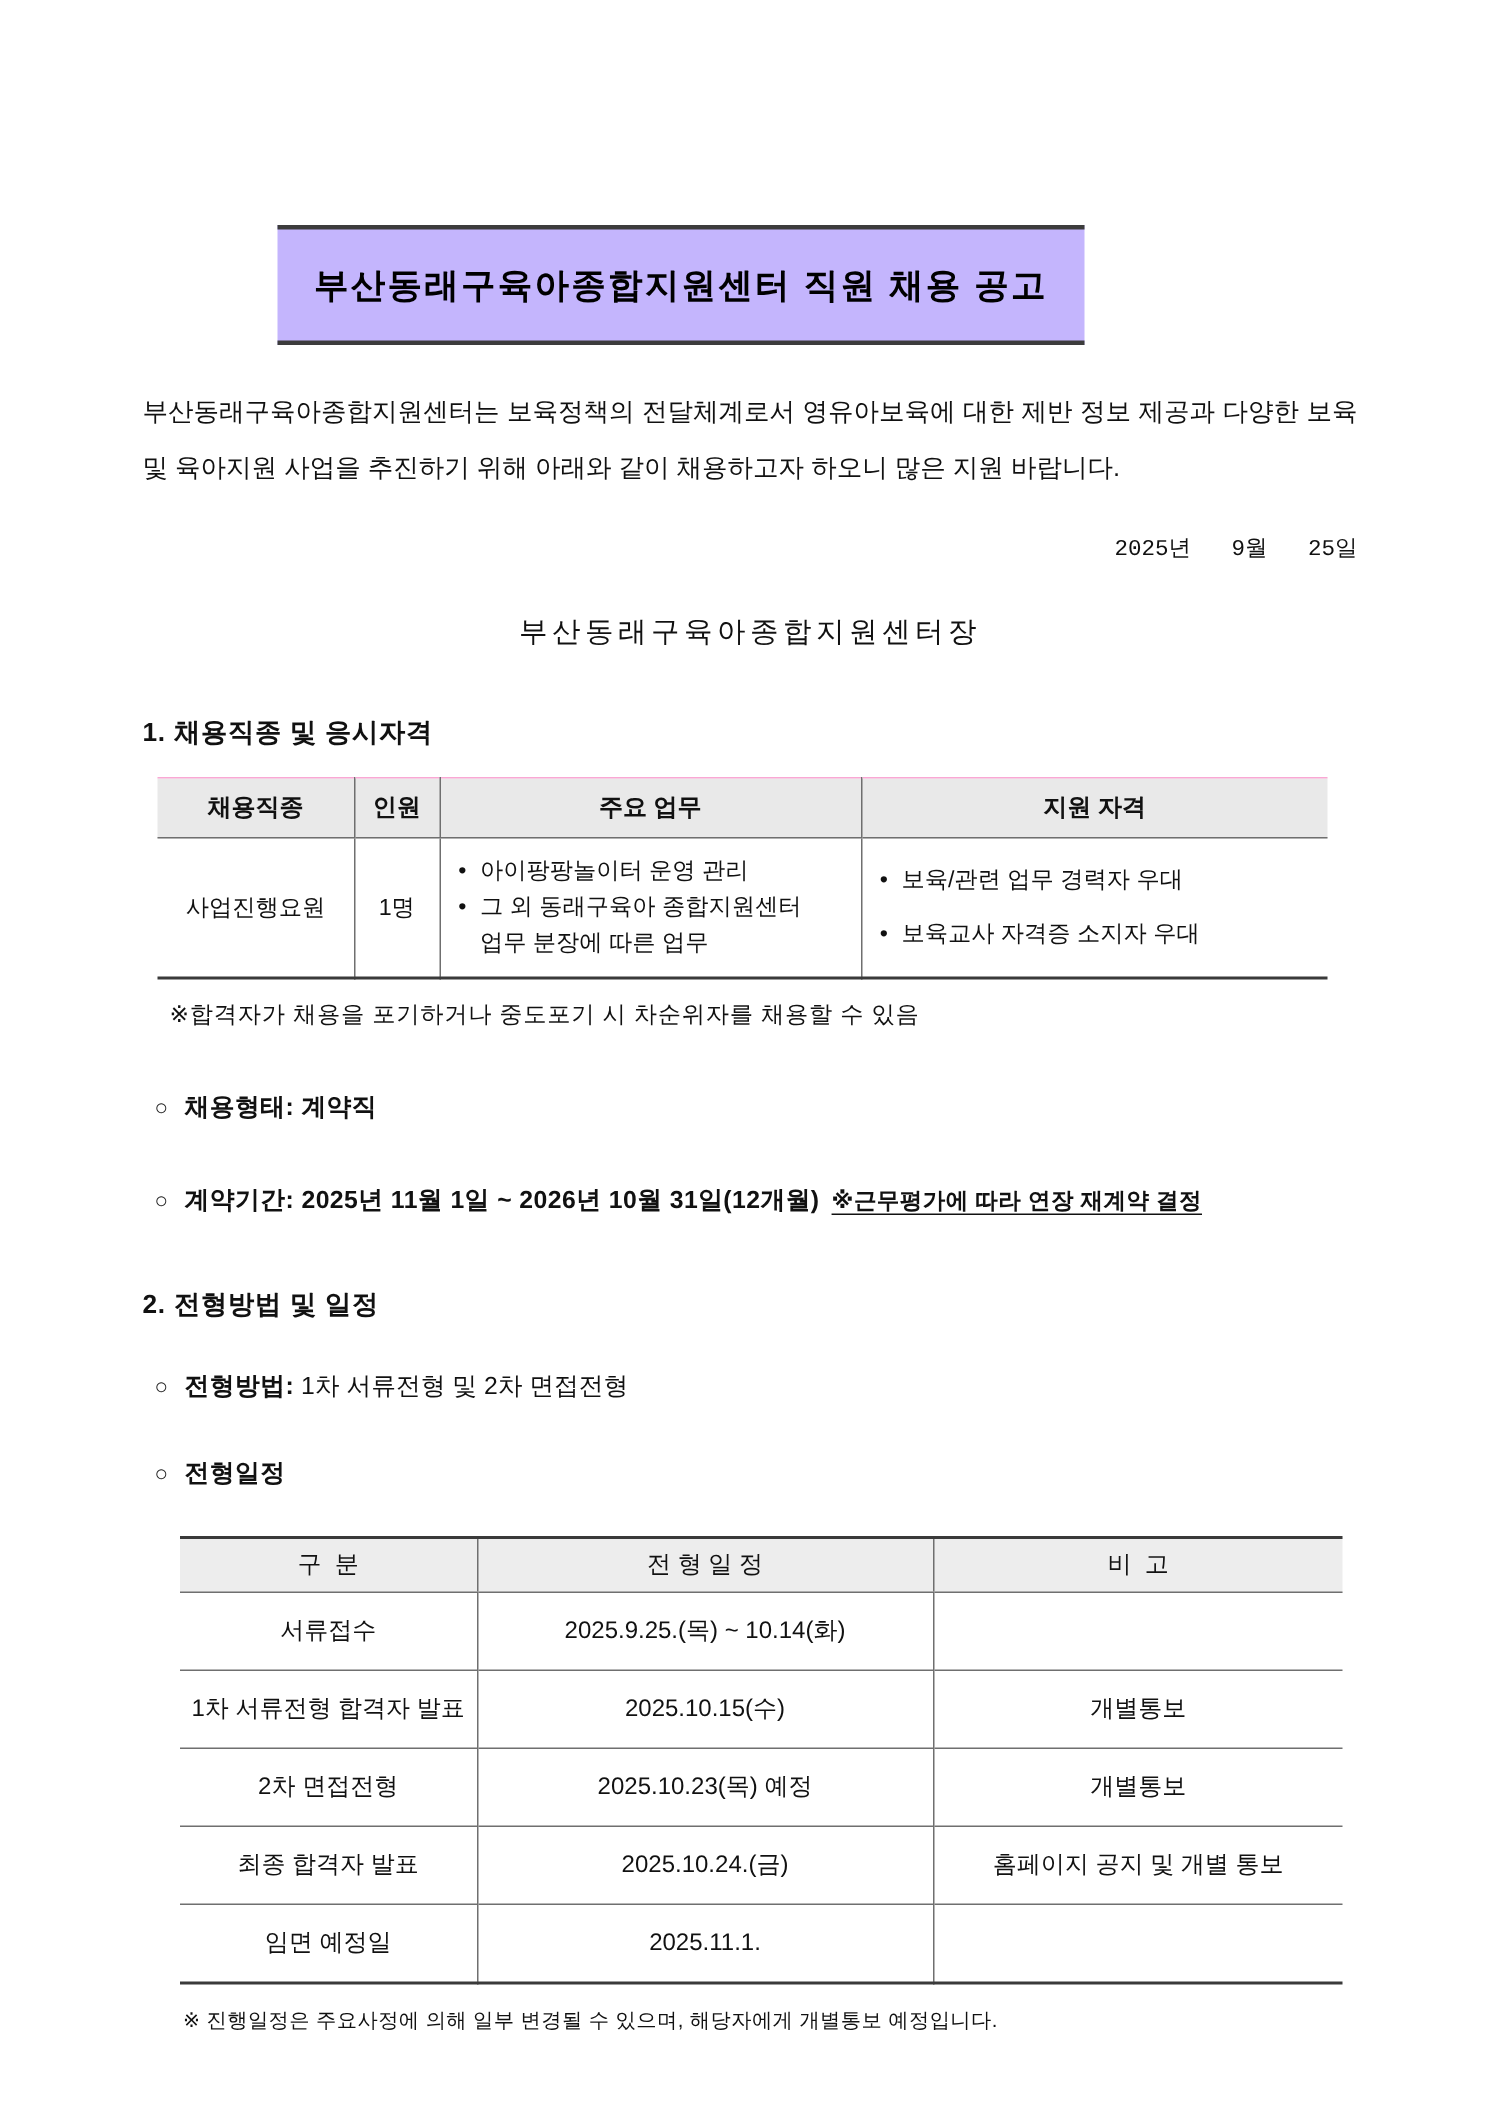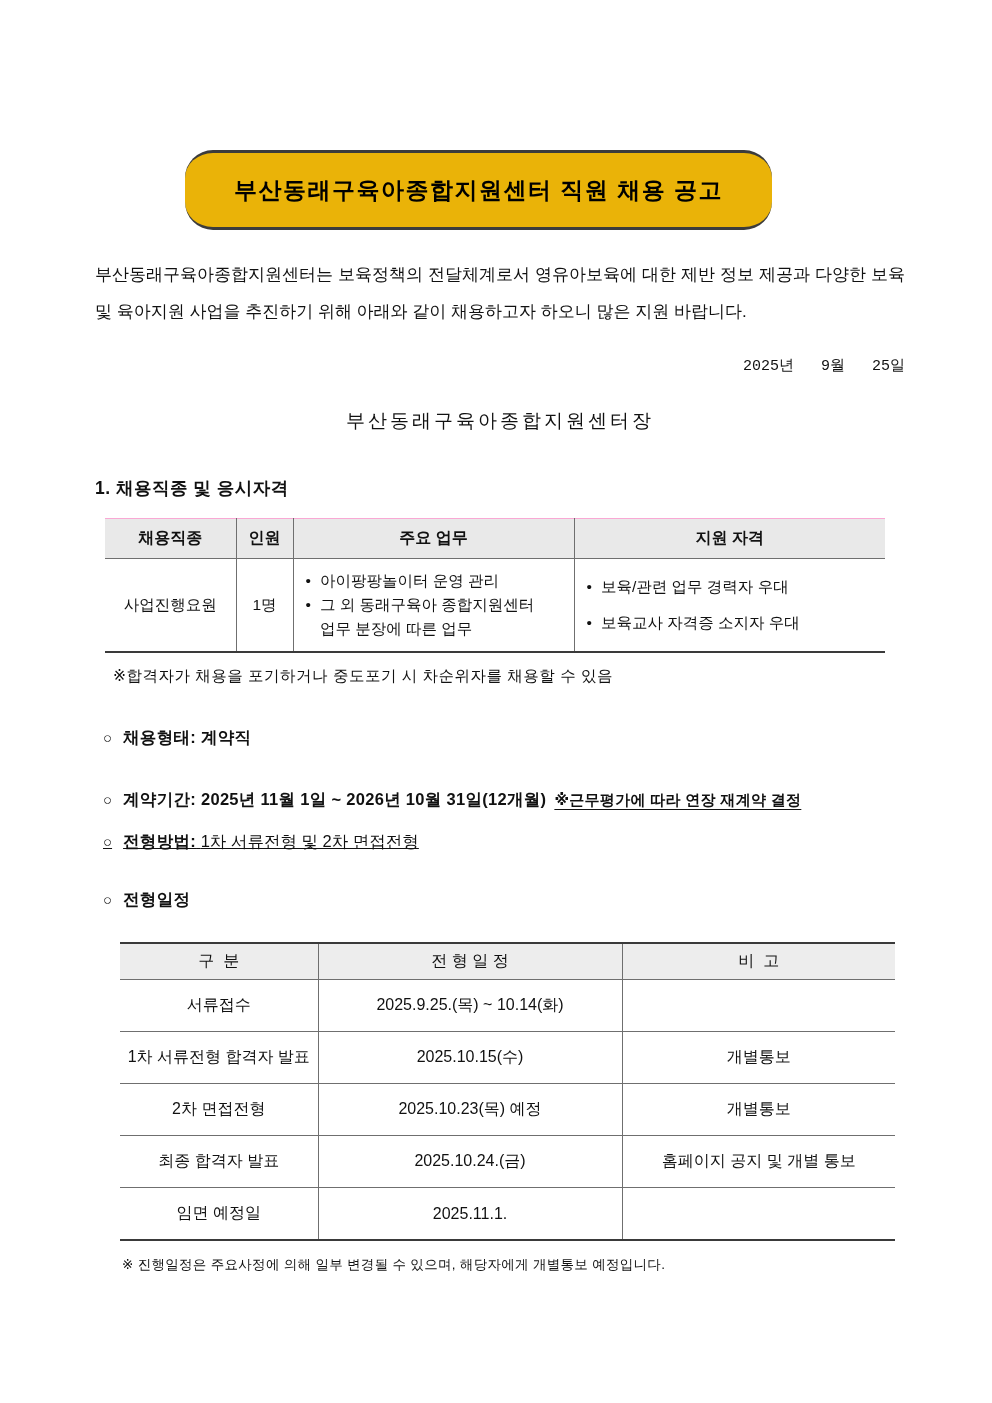--- a/index.html
+++ b/index.html
@@ -11,29 +11,28 @@
     padding: 113px 87px 0 95px;
     background: #ffffff;
     font-family: "Liberation Sans", "DejaVu Sans", sans-serif;
     color: #111;
     overflow: hidden;
   }
   .notice-no { font-size: 15px; letter-spacing: 0.5px; }
 
   .title-box {
     margin: 37px 0 0 90px;
-    width: 587px;
+    width: 538px;
     height: 74px;
-    background: #eab308;
+    background: #c4b5fd;
     border-top: 3px solid #3c3c3c;
     border-bottom: 3px solid #3c3c3c;
     display: flex;
     align-items: center;
     justify-content: center;
-    border-radius: 28px;
   }
   .title-box .title-text {
     font-size: 23px;
     font-weight: bold;
     letter-spacing: 1.5px;
     color: #000;
   }
 
   .intro {
     margin: 26px 0 0 0;
@@ -218,22 +217,23 @@
   <div class="table-note">※합격자가 채용을 포기하거나 중도포기 시 차순위자를 채용할 수 있음</div>
 
   <div class="circle-line">
     <span class="circle">○</span><span class="strong">채용형태: 계약직</span>
   </div>
 
   <div class="circle-line">
     <span class="circle">○</span><span class="strong">계약기간: 2025년 11월 1일 ~ 2026년 10월 31일(12개월)</span><span class="u-note">※근무평가에 따라 연장 재계약 결정</span>
   </div>
 
-
-  <div class="circle-line" style="margin-top:20px;text-decoration:underline;">
+  <h2 class="sec-heading second">2. 전형방법 및 일정</h2>
+
+  <div class="circle-line" style="margin-top:32px;">
     <span class="circle">○</span><span class="strong">전형방법:</span><span class="plain">&nbsp;<span>1차 서류전형 및 2차 면접전형</span></span>
   </div>
 
   <div class="circle-line" style="margin-top:36px;">
     <span class="circle">○</span><span class="strong">전형일정</span>
   </div>
 
   <table class="t2">
     <colgroup>
       <col style="width:198px">

